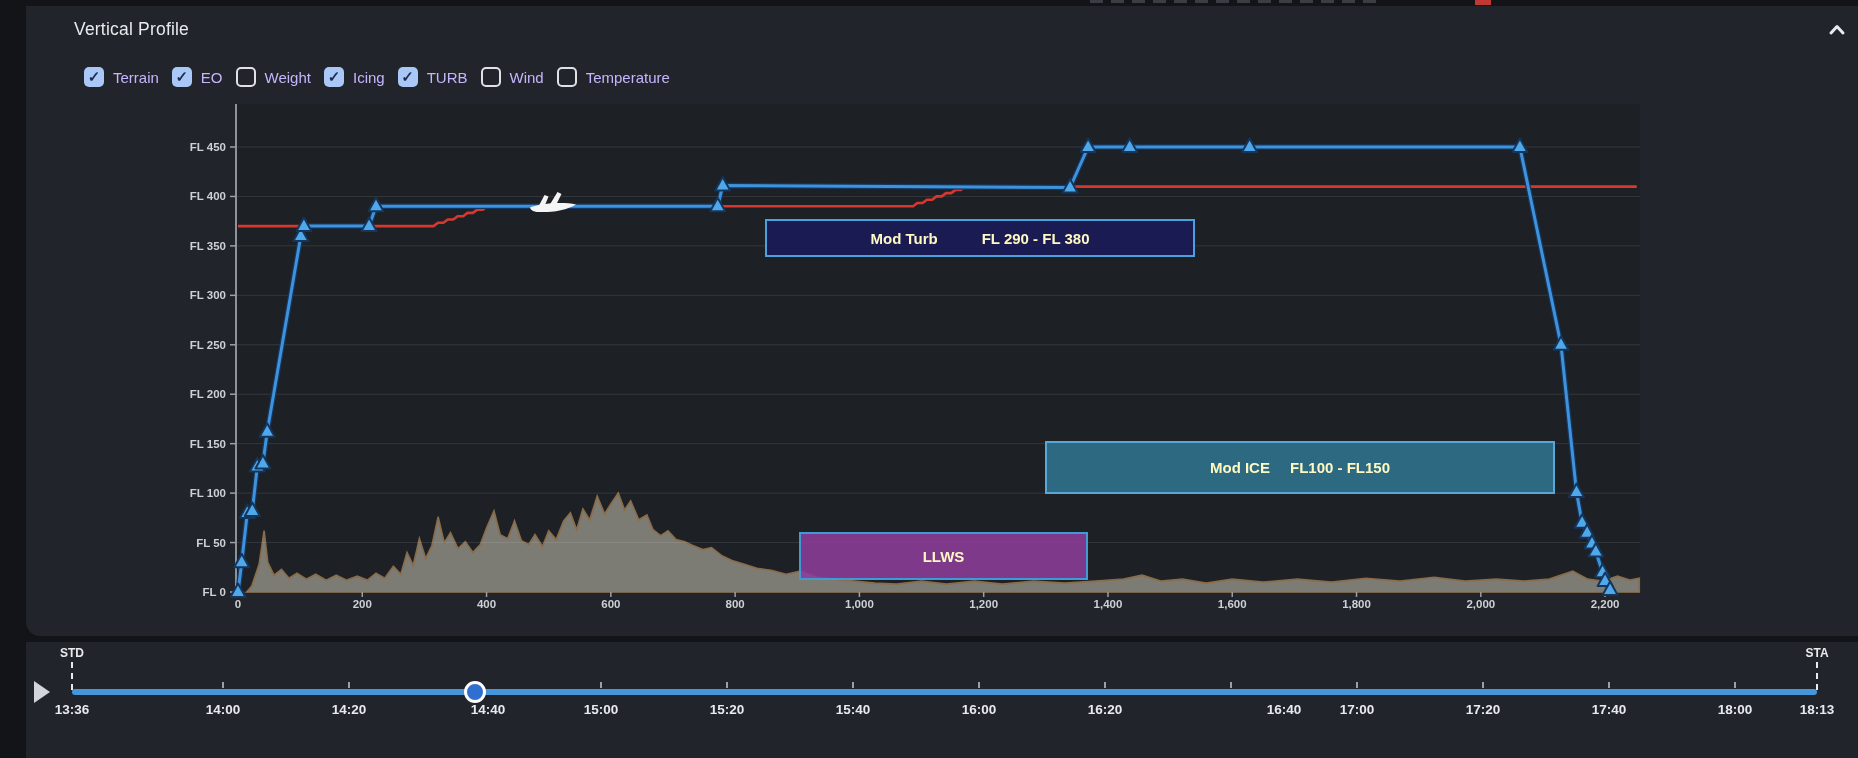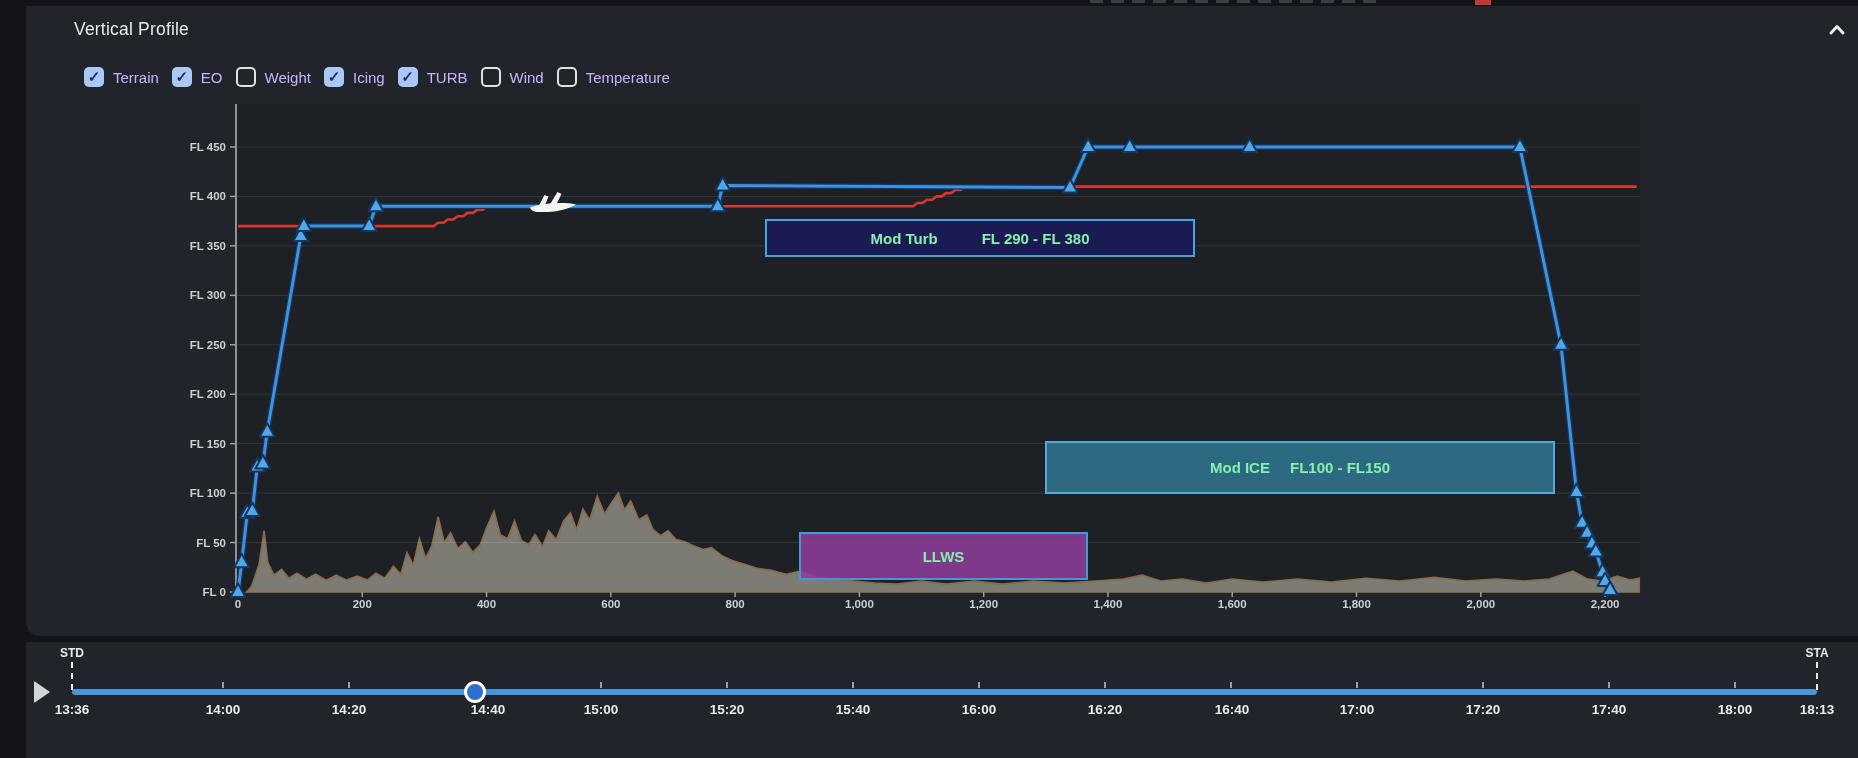--- a/index.html
+++ b/index.html
@@ -13,21 +13,21 @@
   #toggle-row{position:absolute;left:58px;top:61px;display:flex;align-items:center;gap:13px}
   .toggle{display:flex;align-items:center;gap:9px;cursor:pointer}
   .cb{width:20px;height:20px;border-radius:5px;box-sizing:border-box;display:inline-block;
       text-align:center;line-height:20px;font-size:15px;font-weight:bold}
   .cb.on{background:#a9c8f7;color:#1d2c4d}
   .cb.off{border:2px solid #dfe1e5;background:transparent}
   .cb-label{font-size:15px;color:#c4b5fd}
   #chart-svg{position:absolute;left:0;top:0;pointer-events:none}
   .axis-label{font:bold 11.5px "Liberation Sans",sans-serif;fill:#cdd0d4}
   #annotations .anno{position:absolute;box-sizing:border-box;border:2.5px solid;display:flex;
-      align-items:center;justify-content:center;gap:44px;font-size:15px;font-weight:bold;color:#86efac}
+      align-items:center;justify-content:center;gap:44px;font-size:15px;font-weight:bold;color:#fef9c3}
   
   #tl-track{position:absolute;left:72px;top:689px;width:1745px;height:6px;border-radius:3px;cursor:pointer}
   .tl-tick{position:absolute;top:682px;width:2px;height:6px;background:#9aa0a6}
   .tl-label{position:absolute;top:702px;transform:translateX(-50%);font-size:13.5px;font-weight:bold;white-space:nowrap}
   .tl-anchor-label{position:absolute;top:646px;transform:translateX(-50%);font-size:12px;font-weight:bold}
   .tl-time{position:absolute;top:702px;transform:translateX(-50%);font-size:13.5px;font-weight:bold}
   .tl-dash{position:absolute;top:662px;height:28px;width:0;border-left:2.5px dashed #e8eaed}
   #std-label,#std-time{left:72px}
   #sta-label,#sta-time{left:1817px}
   #std-dash{left:70.5px}
@@ -218,21 +218,21 @@
     <div class="tl-label" style="left: 601px;">15:00</div>
     <div class="tl-tick" style="left: 726px;"></div>
     <div class="tl-label" style="left: 727px;">15:20</div>
     <div class="tl-tick" style="left: 852px;"></div>
     <div class="tl-label" style="left: 853px;">15:40</div>
     <div class="tl-tick" style="left: 978px;"></div>
     <div class="tl-label" style="left: 979px;">16:00</div>
     <div class="tl-tick" style="left: 1104px;"></div>
     <div class="tl-label" style="left: 1105px;">16:20</div>
     <div class="tl-tick" style="left: 1230px;"></div>
-    <div class="tl-label" style="left: 1232px;">16:40</div>
+    <div class="tl-label" style="left: 1284px;">16:40</div>
     <div class="tl-tick" style="left: 1356px;"></div>
     <div class="tl-label" style="left: 1357px;">17:00</div>
     <div class="tl-tick" style="left: 1482px;"></div>
     <div class="tl-label" style="left: 1483px;">17:20</div>
     <div class="tl-tick" style="left: 1608px;"></div>
     <div class="tl-label" style="left: 1609px;">17:40</div>
     <div class="tl-tick" style="left: 1734px;"></div>
     <div class="tl-label" style="left: 1735px;">18:00</div>
   </div>
 <div class="tl-anchor-label" id="std-label">STD</div>

